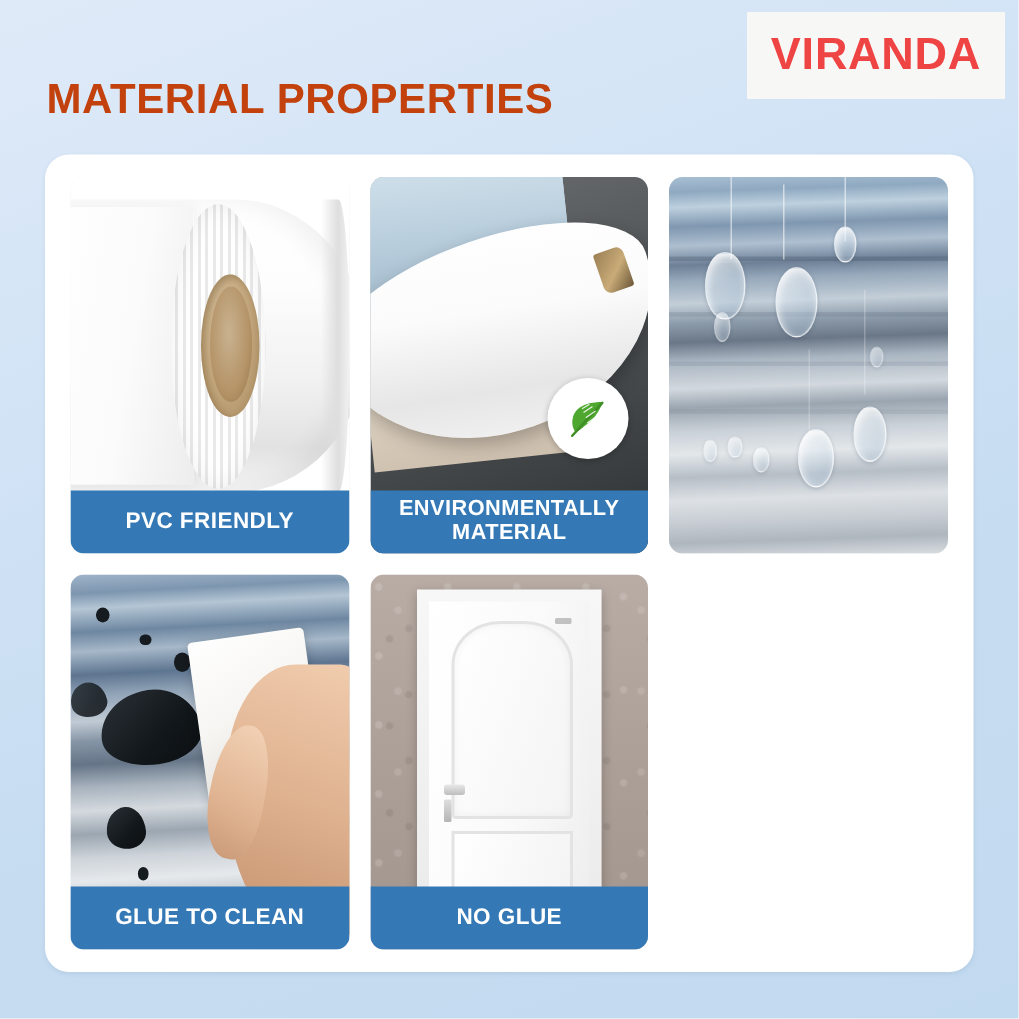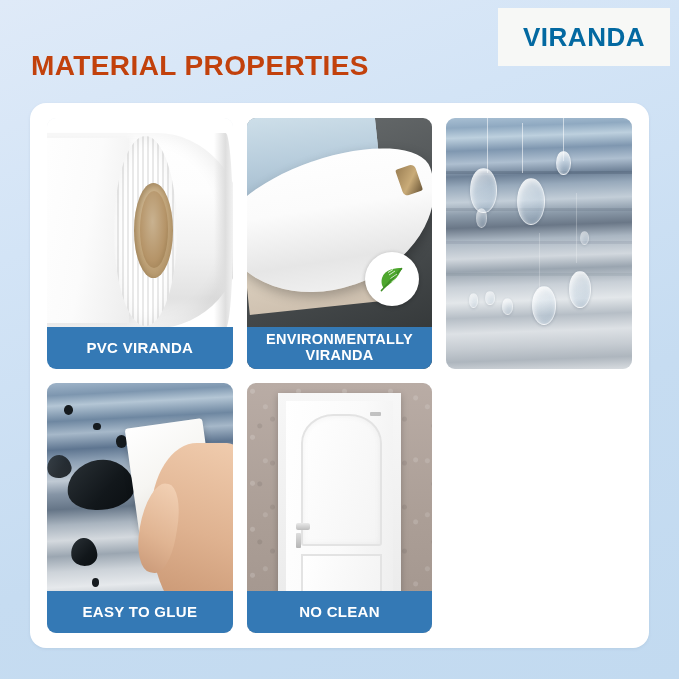--- a/index.html
+++ b/index.html
@@ -25,24 +25,24 @@
     left: 498px;
     top: 8px;
     width: 172px;
     height: 58px;
     background: #f7f8f6;
     display: flex;
     align-items: center;
     justify-content: center;
   }
   .brand-text {
-    font-size: 26px;
+    font-size: 30px;
     font-weight: bold;
     letter-spacing: 0.5px;
-    color: #0369a1;
+    color: #ef4444;
     font-family: "Liberation Sans", sans-serif;
   }
 
   
   .heading {
     position: absolute;
     left: 31px;
     top: 50px;
     font-size: 28px;
     font-weight: bold;
@@ -537,21 +537,21 @@
       <div class="card">
         <div class="card-img">
           <div class="pvc-bg"></div>
           <div class="pvc-roll"></div>
           <div class="pvc-sheet"></div>
           <div class="pvc-rings"></div>
           <div class="pvc-edge"></div>
           <div class="pvc-core-outer"></div>
           <div class="pvc-core-inner"></div>
         </div>
-        <div class="card-label">PVC VIRANDA</div>
+        <div class="card-label">PVC FRIENDLY</div>
       </div>
 
       <div class="card">
         <div class="card-img">
           <div class="eco-bg"></div>
           <div class="eco-photo">
             <div class="eco-photo-sky"></div>
           </div>
           <div class="eco-pier"></div>
           <div class="eco-pier2"></div>
@@ -564,21 +564,21 @@
               <path d="M26.5 6.6 L6.5 28.5" stroke="#3f8f26" stroke-width="1.7" fill="none" stroke-linecap="round"></path>
               <g stroke="#ffffff" stroke-width="0.9" opacity="0.85" fill="none">
                 <path d="M20 9 L14 13"></path>
                 <path d="M22 12 L15.5 16.5"></path>
                 <path d="M23 15.5 L16.5 20"></path>
                 <path d="M18 7.5 L13 10.5"></path>
               </g>
             </svg>
           </div>
         </div>
-        <div class="card-label two-line">ENVIRONMENTALLY VIRANDA</div>
+        <div class="card-label two-line">ENVIRONMENTALLY MATERIAL</div>
       </div>
 
 
       <div class="card">
         <div class="card-img">
           <div class="wp-bg"></div>
           <div class="wp-streak" style="top:21%;"></div>
           <div class="wp-streak" style="top:36%; opacity:.55;"></div>
           <div class="wp-streak" style="top:49%; opacity:.4;"></div>
           <div class="wp-streak" style="top:62%; opacity:.3;"></div>
@@ -609,36 +609,36 @@
           <div class="stain" style="left:25%; top:16%; width:4%;  height:3%;"></div>
           <div class="stain" style="left:37%; top:21%; width:6%;  height:5%;"></div>
           <div class="stain-big" style="left:11%; top:31%; width:36%; height:20%; transform:rotate(-9deg);"></div>
           <div class="stain-big" style="left:0%;  top:29%; width:13%; height:9%;  transform:rotate(-14deg); opacity:.85;"></div>
           <div class="stain-big" style="left:13%; top:62%; width:14%; height:11%; transform:rotate(-6deg);"></div>
           <div class="stain" style="left:24%; top:78%; width:4%;  height:3.5%;"></div>
           <div class="ec-cloth"></div>
           <div class="ec-hand"></div>
           <div class="ec-thumb"></div>
         </div>
-        <div class="card-label">EASY TO GLUE</div>
+        <div class="card-label">GLUE TO CLEAN</div>
       </div>
 
       <div class="card">
         <div class="card-img">
           <div class="door-bg"></div>
           <div class="door-wall-tex"></div>
           <div class="door-baseboard"></div>
           <div class="door-frame">
             <div class="door-leaf">
               <div class="door-panel-top"></div>
               <div class="door-panel-bot"></div>
               <div class="door-handle"></div>
               <div class="door-lock"></div>
             </div>
             <div class="door-topmark"></div>
           </div>
         </div>
-        <div class="card-label">NO CLEAN</div>
+        <div class="card-label">NO GLUE</div>
       </div>
 
     </div>
   </div>
 </div>
 
 </body></html>

